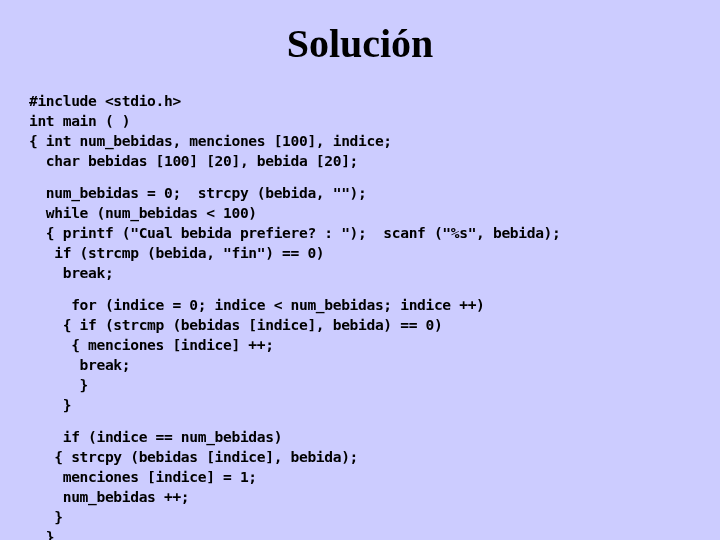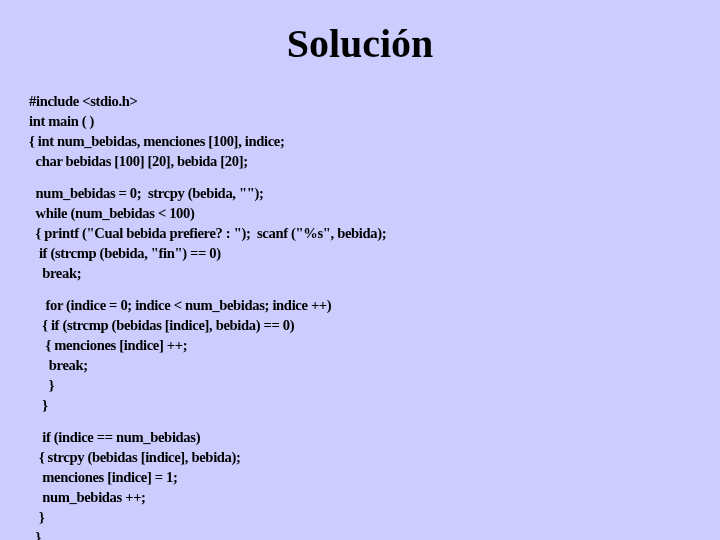--- a/index.html
+++ b/index.html
@@ -43,21 +43,20 @@
     font-size: 14.6px;
     line-height: 20px;
     color: #000000;
     white-space: pre;
     letter-spacing: -0.35px;
   }
   .code-line {
     display: block;
     height: 20px;
     white-space: pre;
-    font-family: Liberation Serif, serif;
   }
   .code-line.blank {
     height: 12px;
   }
 </style>
 </head>
 <body style="background: rgb(204, 204, 255);">
 
 <div id="slide" style="background: rgb(204, 204, 255);">
 

